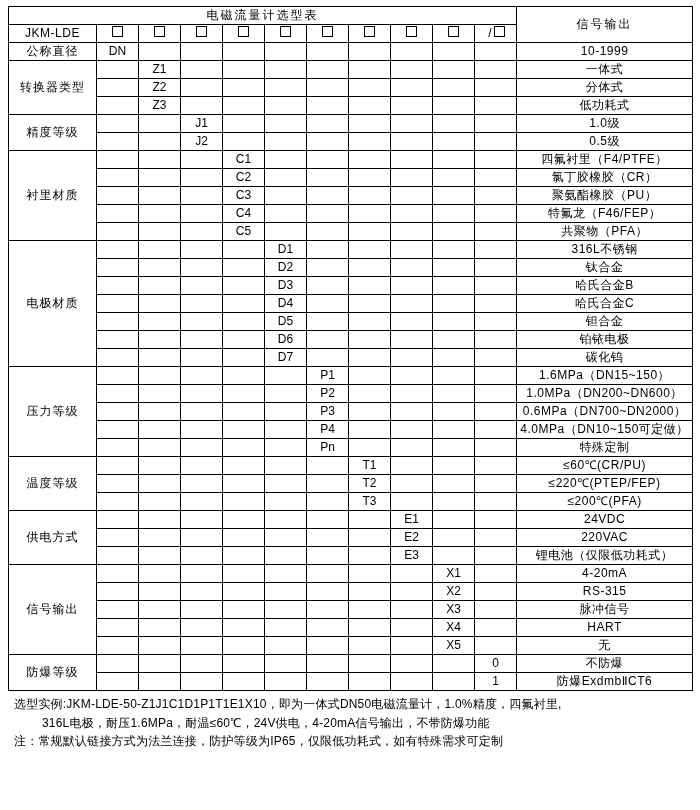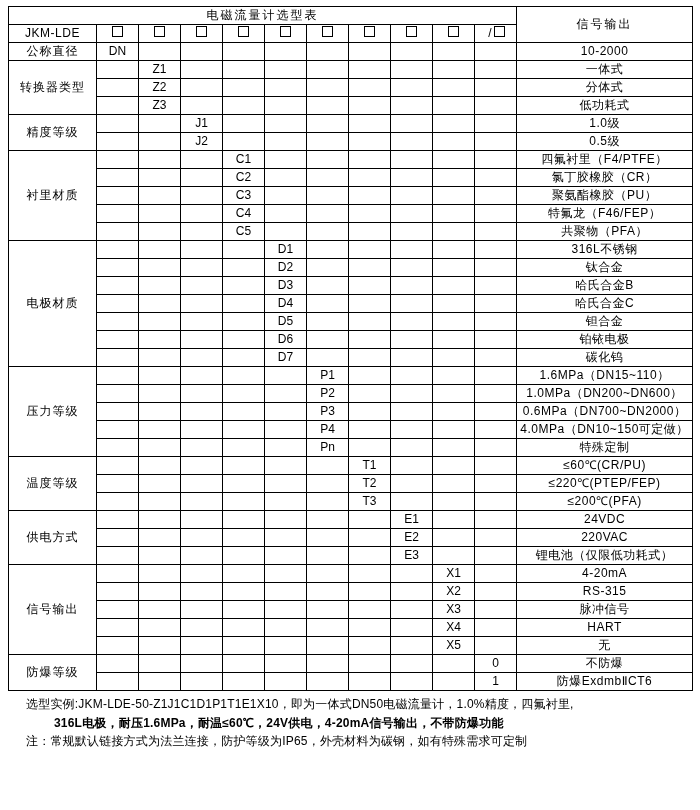--- a/index.html
+++ b/index.html
@@ -57,22 +57,22 @@
   .slash{display:inline-block;width:8px;text-align:center;font-size:12px;}
   .notes{
     width:684px;
     margin:0 auto;
     padding:4px 2px 0 6px;
     box-sizing:border-box;
     font-size:12px;
     line-height:1.55;
     letter-spacing:0.2px;
   }
-  .notes div{white-space:nowrap;margin-left:12px;}
-  .notes .indent{padding-left:28px;font-weight:bold;}
+  .notes div{white-space:nowrap;}
+  .notes .indent{padding-left:28px;}
 </style>
 </head>
 <body>
 
 <div class="wrap">
   <table class="sel">
     <colgroup>
       <col style="width:88px">
       <col style="width:42px">
       <col style="width:42px">
@@ -110,21 +110,21 @@
           <td class="code">DN</td>
           <td class="blank"></td>
           <td class="blank"></td>
           <td class="blank"></td>
           <td class="blank"></td>
           <td class="blank"></td>
           <td class="blank"></td>
           <td class="blank"></td>
           <td class="blank"></td>
           <td class="blank"></td>
-          <td class="desc">10-2000</td>
+          <td class="desc">10-1999</td>
         </tr>
         <tr>
           <td class="label" rowspan="3">转换器类型</td>
           <td class="blank"></td>
           <td class="code">Z1</td>
           <td class="blank"></td>
           <td class="blank"></td>
           <td class="blank"></td>
           <td class="blank"></td>
           <td class="blank"></td>
@@ -349,21 +349,21 @@
           <td class="blank"></td>
           <td class="blank"></td>
           <td class="blank"></td>
           <td class="blank"></td>
           <td class="blank"></td>
           <td class="code">P1</td>
           <td class="blank"></td>
           <td class="blank"></td>
           <td class="blank"></td>
           <td class="blank"></td>
-          <td class="desc">1.6MPa（DN15~110）</td>
+          <td class="desc">1.6MPa（DN15~150）</td>
         </tr>
         <tr>
           <td class="blank"></td>
           <td class="blank"></td>
           <td class="blank"></td>
           <td class="blank"></td>
           <td class="blank"></td>
           <td class="code">P2</td>
           <td class="blank"></td>
           <td class="blank"></td>
@@ -582,15 +582,15 @@
           <td class="blank"></td>
           <td class="code">1</td>
           <td class="desc">防爆ExdmbⅡCT6</td>
         </tr>
       </tbody>
   </table>
 
   <div class="notes">
     <div>选型实例:JKM-LDE-50-Z1J1C1D1P1T1E1X10，即为一体式DN50电磁流量计，1.0%精度，四氟衬里,</div>
     <div class="indent">316L电极，耐压1.6MPa，耐温≤60℃，24V供电，4-20mA信号输出，不带防爆功能</div>
-    <div>注：常规默认链接方式为法兰连接，防护等级为IP65，外壳材料为碳钢，如有特殊需求可定制</div>
+    <div>注：常规默认链接方式为法兰连接，防护等级为IP65，仅限低功耗式，如有特殊需求可定制</div>
   </div>
 </div>
 
 </body></html>

